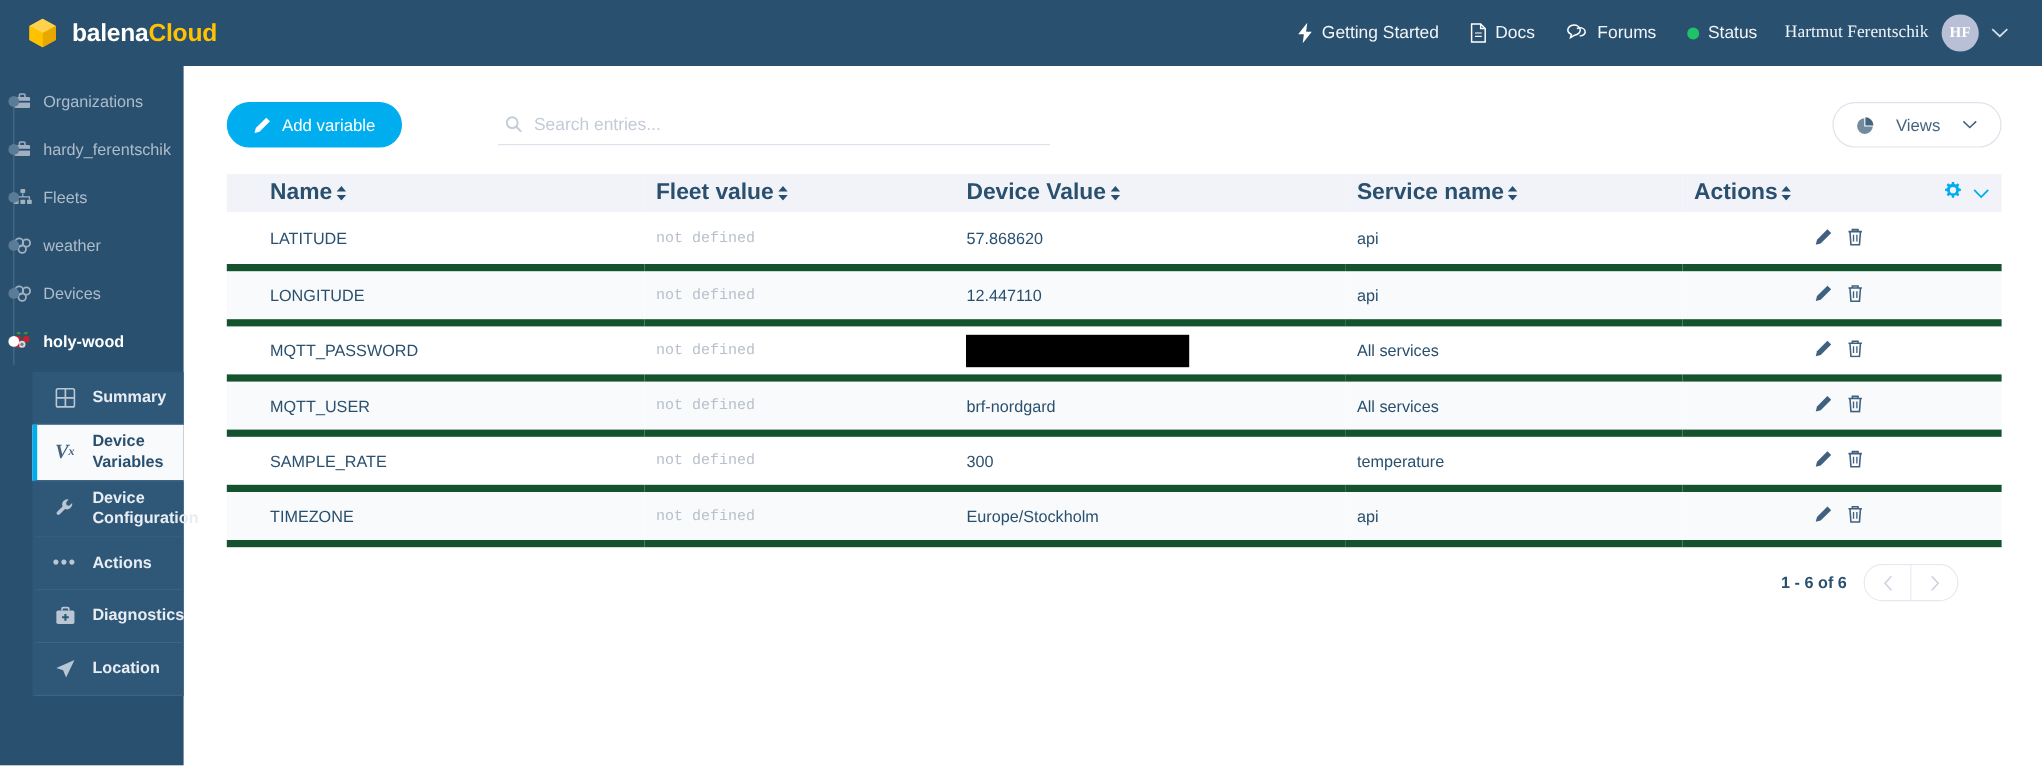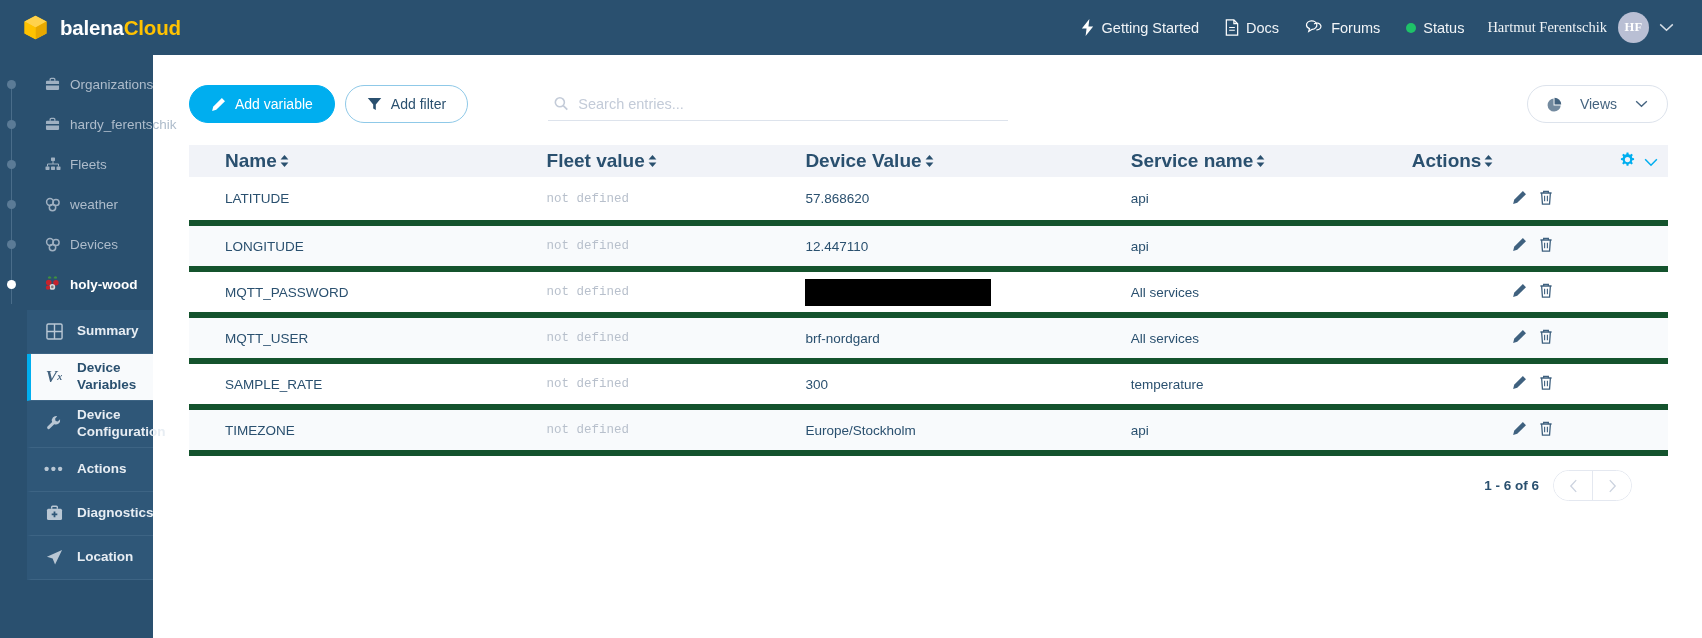--- a/index.html
+++ b/index.html
@@ -61,21 +61,21 @@
     padding-top: 9px;
   }
   .tree { position: relative; }
   .tree-line {
     position: absolute; left: 11px; top: 22px; bottom: 0;
     width: 1px; background: #4a6d8a;
   }
   .tree-item {
     position: relative;
     display: flex; align-items: center;
-    height: 40px; padding-left: 44px; cursor: pointer;
+    height: 40px; padding-left: 10px; cursor: pointer;
     color: #aebccb; font-size: 13.5px;
     gap: 9px; white-space: nowrap;
   }
   .tree-item .node-dot {
     position: absolute; left: 7px; top: 50%; margin-top: -4px;
     width: 9px; height: 9px; border-radius: 50%;
     background: #5b7b96;
   }
   .tree-item.active { color: #ffffff; font-weight: bold; }
   .tree-item.active .node-dot { background: #ffffff; }
@@ -391,26 +391,20 @@
   </aside>
 
   <main class="main">
 
     <div class="toolbar">
       <div class="btn btn-primary">
         <svg width="15" height="15" viewBox="0 0 16 16">
             <path d="M11.6 1.1 14.9 4.4 5.6 13.7 1.2 14.8 2.3 10.4 Z" fill="#ffffff"></path>
           </svg>
         <span>Add variable</span>
-      </div>
-      <div class="btn btn-outline">
-        <svg width="15" height="14" viewBox="0 0 16 15">
-            <path d="M.8 1 H15.2 L9.4 8 V14 L6.6 12.2 V8 Z" fill="#2a506f"></path>
-          </svg>
-        <span>Add filter</span>
       </div>
 
       <div class="searchwrap">
         <svg width="15" height="15" viewBox="0 0 16 16">
             <circle cx="6.6" cy="6.6" r="5.1" fill="none" stroke="#c3cbd8" stroke-width="1.8"></circle>
             <path d="M10.4 10.4 L15 15" stroke="#c3cbd8" stroke-width="1.9"></path>
           </svg>
         <input type="text" placeholder="Search entries..." style="">
       </div>
 

